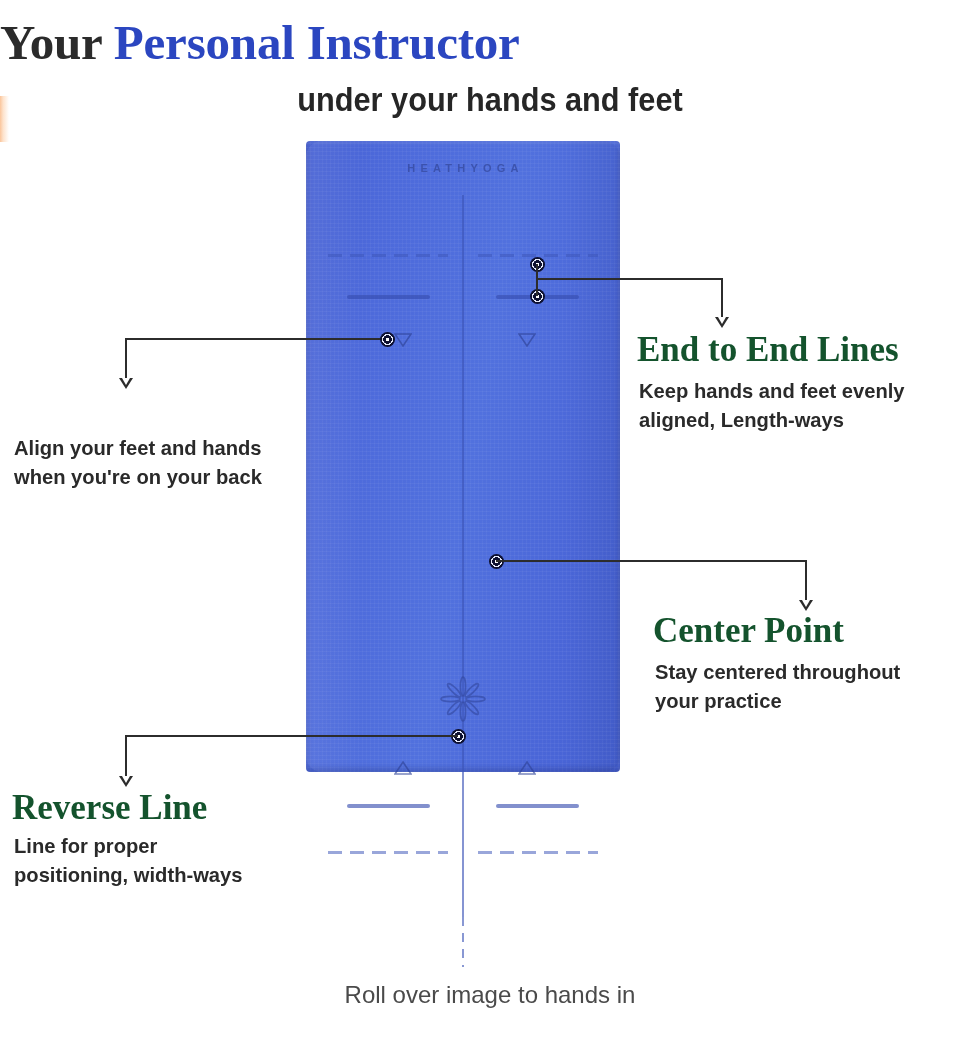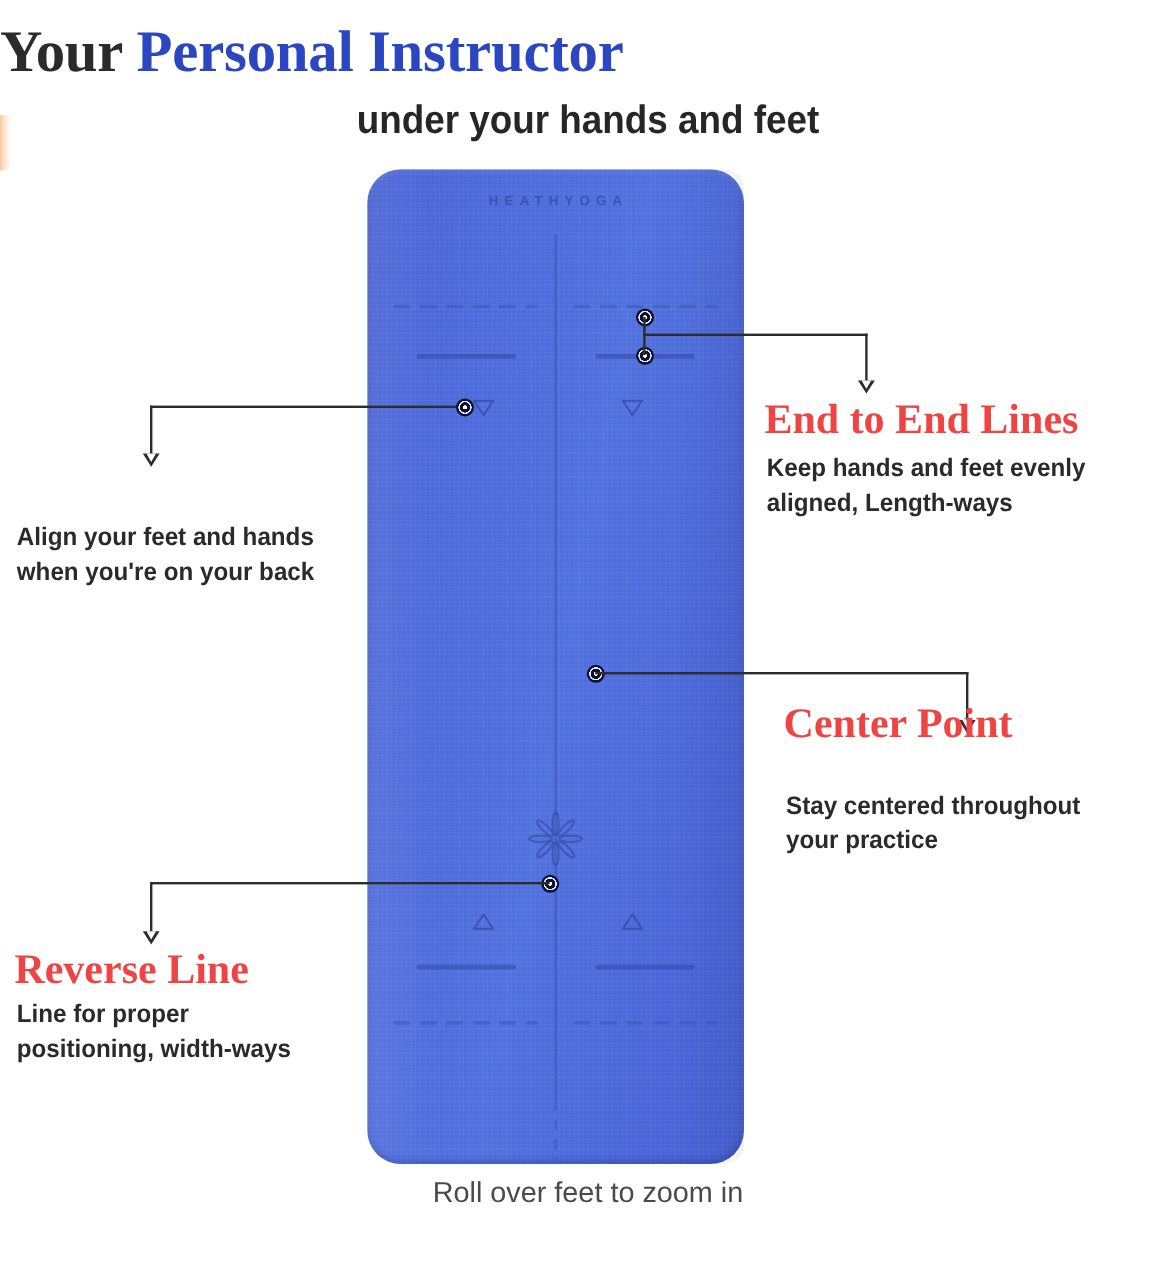--- a/index.html
+++ b/index.html
@@ -60,22 +60,22 @@
     color: #262626;
     transform: scaleX(0.93);
   }
 
   
   .mat {
     position: absolute;
     left: 306px;
     top: 141px;
     width: 314px;
-    height: 829px;
-    border-radius: 28px;
+    height: 631px;
+    border-radius: 4px;
     background:
       repeating-linear-gradient(0deg,   rgba(255,255,255,.045) 0px, rgba(255,255,255,.045) 1px, rgba(0,0,0,0) 1px, rgba(0,0,0,0) 4px),
       repeating-linear-gradient(90deg,  rgba(255,255,255,.04)  0px, rgba(255,255,255,.04)  1px, rgba(0,0,0,0) 1px, rgba(0,0,0,0) 4px),
       linear-gradient(100deg, #4862d4 0%, #4d6adb 22%, #5171de 52%, #4a66d8 80%, #4560d2 100%);
     box-shadow: inset 0 -3px 6px rgba(20,30,90,.28), inset 0 2px 4px rgba(255,255,255,.12);
   }
   .mat-sheen {
     position: absolute;
     inset: 0;
     border-radius: 16px;
@@ -177,21 +177,21 @@
       radial-gradient(circle at 50% 50%, #ffffff 0 1.6px, #0d1030 1.8px 4.2px, rgba(255,255,255,.85) 4.4px 5.4px, #0d1030 5.6px 7.5px);
   }
 
   
   .callout-title {
     position: absolute;
     font-family: "Liberation Serif", serif;
     font-weight: bold;
     font-size: 35px;
     line-height: 42px;
-    color: #ef4444;
+    color: #14532d;
     white-space: nowrap;
   }
   .callout-body {
     position: absolute;
     font-family: "Liberation Sans", sans-serif;
     font-weight: bold;
     font-size: 21px;
     line-height: 29px;
     color: #2a2a2a;
     transform: scaleX(0.96);
@@ -305,27 +305,27 @@
     <div>Align your feet and hands</div>
     <div>when you're on your back</div>
   </div>
 
   <div class="callout-title" style="left:637px; top:329px;">End to End Lines</div>
   <div class="callout-body" style="left:639px; top:376px; width:330px;">
     <div>Keep hands and feet evenly</div>
     <div>aligned, Length-ways</div>
   </div>
 
-  <div class="callout-title" style="left:653px; top:582px;">Center Point</div>
+  <div class="callout-title" style="left:653px; top:610px;">Center Point</div>
   <div class="callout-body" style="left:655px; top:657px; width:330px;">
     <div>Stay centered throughout</div>
     <div>your practice</div>
   </div>
 
   <div class="callout-title" style="left:12px; top:787px;">Reverse Line</div>
   <div class="callout-body" style="left:14px; top:831px; width:330px;">
     <div>Line for proper</div>
     <div>positioning, width-ways</div>
   </div>
 
-  <div class="zoom-caption">Roll over feet to zoom in</div>
+  <div class="zoom-caption">Roll over image to hands in</div>
 
 </div>
 
 </body></html>

